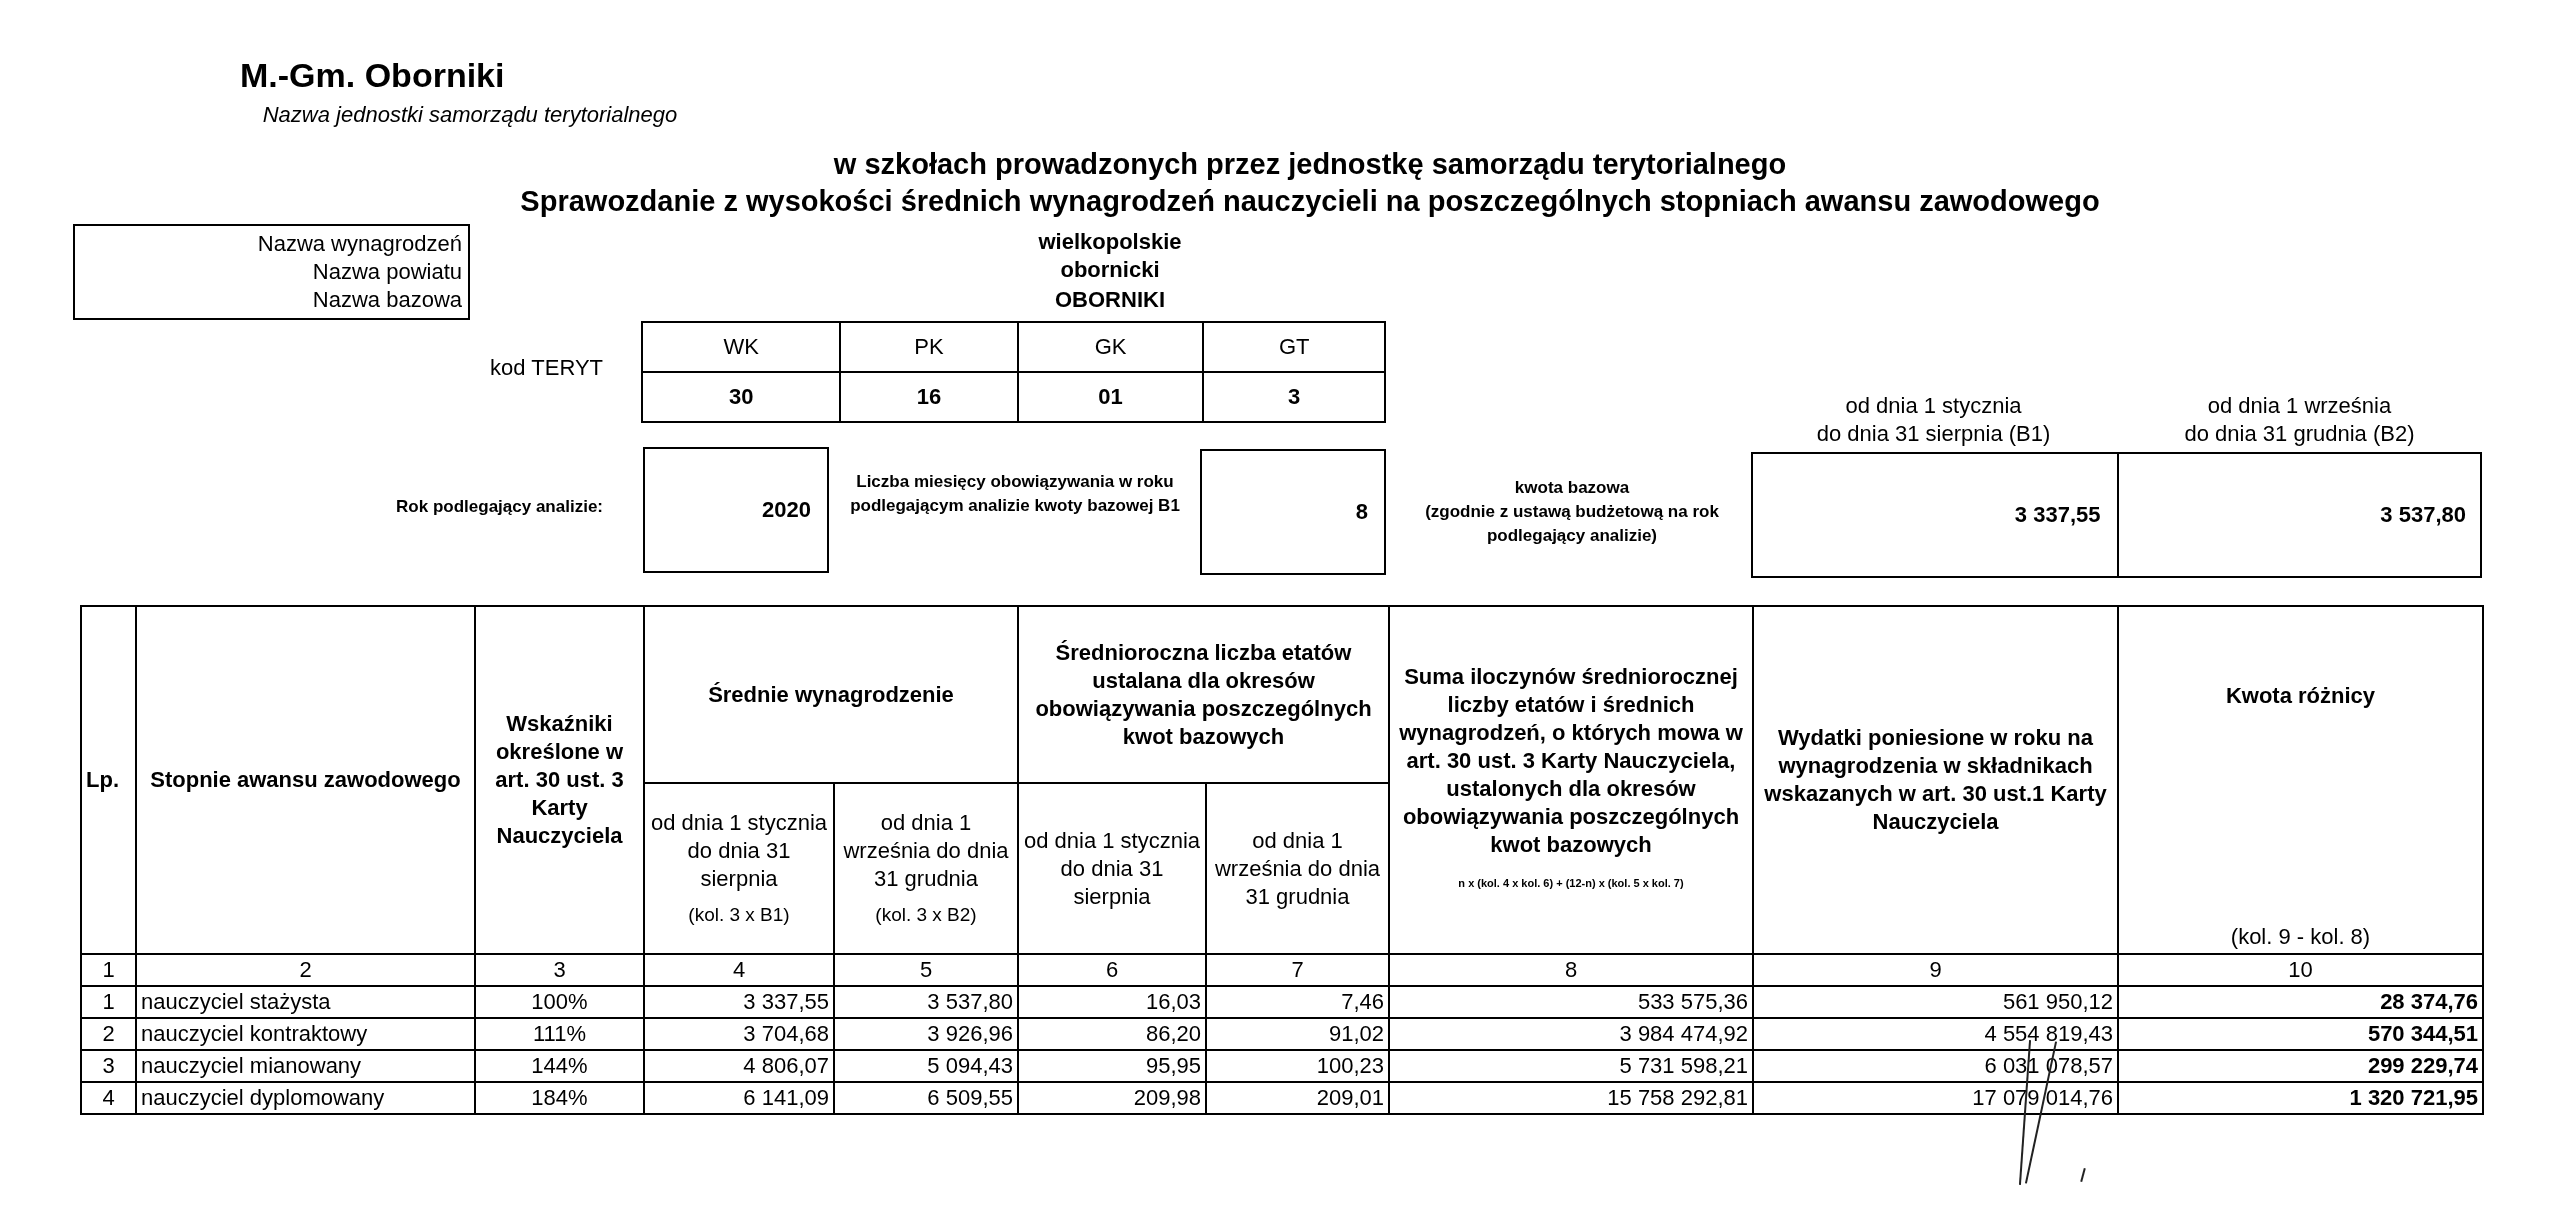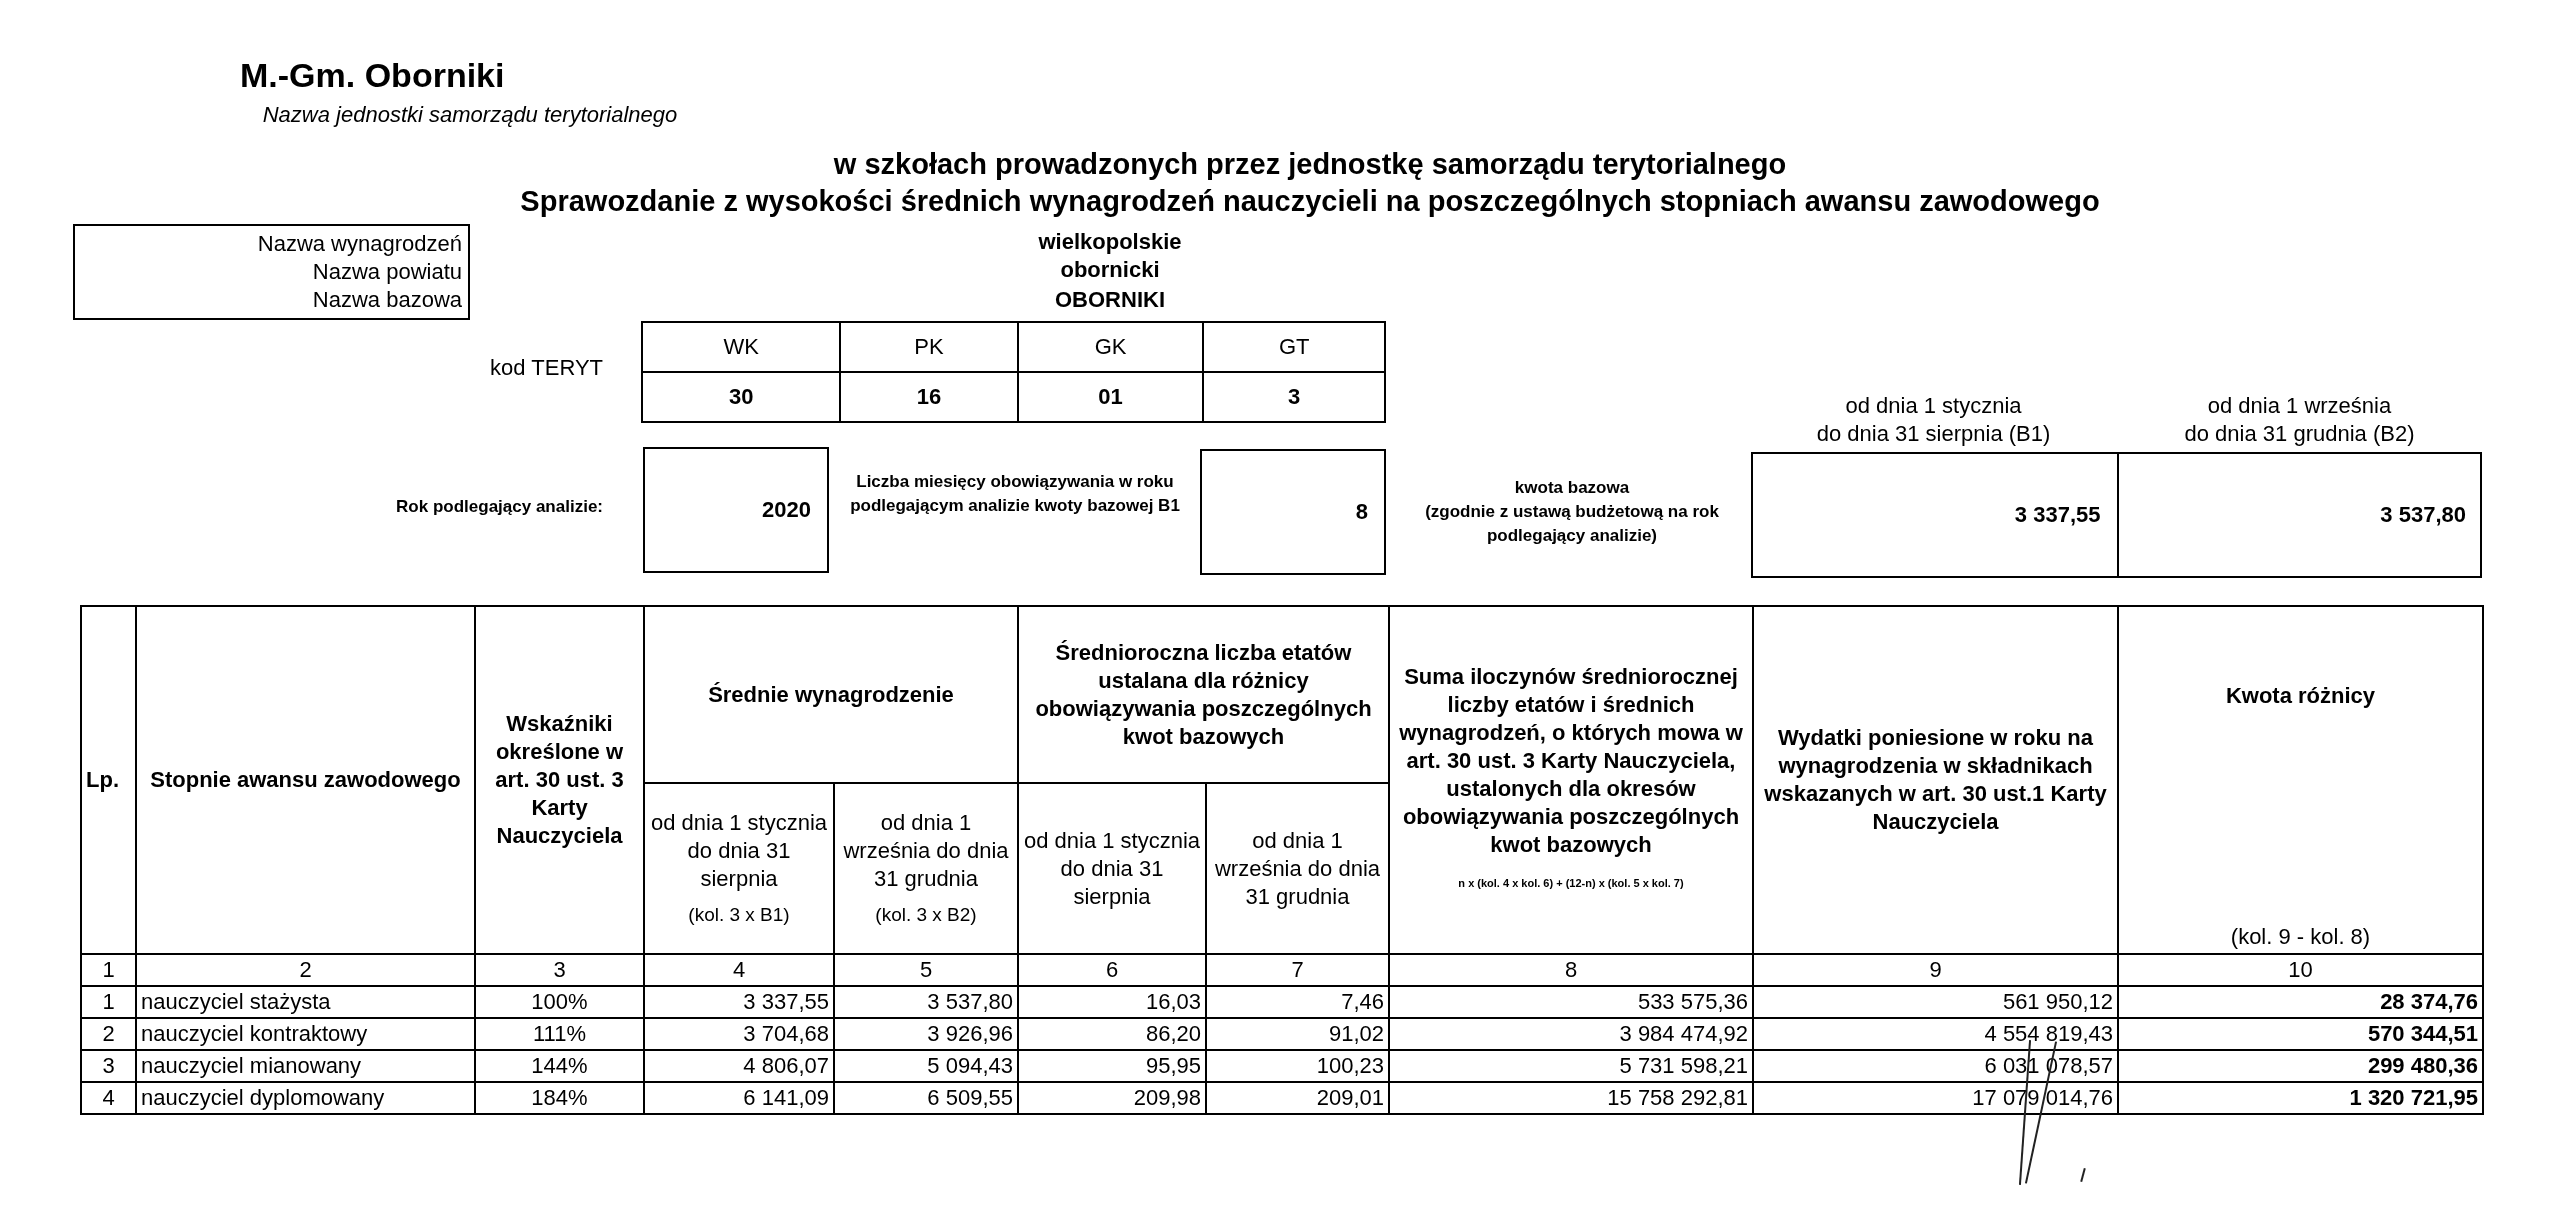--- a/index.html
+++ b/index.html
@@ -128,21 +128,21 @@
       <col style="width:364px">
       <col style="width:365px">
       <col style="width:365px">
   </colgroup>
   <tbody>
       <tr style="height:177px">
     <th rowspan="2" style="text-align:left">Lp.</th>
     <th rowspan="2">Stopnie awansu zawodowego</th>
     <th rowspan="2">Wskaźniki określone w art. 30 ust. 3 Karty Nauczyciela</th>
     <th colspan="2">Średnie  wynagrodzenie</th>
-    <th colspan="2">Średnioroczna liczba etatów ustalana dla różnicy obowiązywania poszczególnych kwot bazowych</th>
+    <th colspan="2">Średnioroczna liczba etatów ustalana dla okresów obowiązywania poszczególnych kwot bazowych</th>
     <th rowspan="2">
       <span>Suma iloczynów średniorocznej liczby etatów i średnich wynagrodzeń, o których mowa w art. 30 ust. 3 Karty Nauczyciela, ustalonych dla okresów obowiązywania poszczególnych kwot bazowych</span>
       <span class="tiny">n x (kol. 4 x kol. 6) + (12-n) x (kol. 5 x kol. 7)</span>
     </th>
     <th rowspan="2">Wydatki poniesione w roku na wynagrodzenia w składnikach wskazanych w art. 30 ust.1 Karty Nauczyciela</th>
     <th rowspan="2" style="vertical-align:top; padding-top:75px; position:relative">
       <span>Kwota różnicy</span>
       <span style="position:absolute; left:0; right:0; bottom:2px; font-weight:normal">(kol. 9 - kol. 8)</span>
     </th>
   </tr>
@@ -197,21 +197,21 @@
   <tr class="row">
     <td class="center">3</td>
     <td>nauczyciel mianowany</td>
     <td class="center">144%</td>
     <td class="num">4 806,07</td>
     <td class="num">5 094,43</td>
     <td class="num">95,95</td>
     <td class="num">100,23</td>
     <td class="num">5 731 598,21</td>
     <td class="num">6 031 078,57</td>
-    <td class="diff">299 480,36</td>
+    <td class="diff">299 229,74</td>
   </tr>
   <tr class="row">
     <td class="center">4</td>
     <td>nauczyciel dyplomowany</td>
     <td class="center">184%</td>
     <td class="num">6 141,09</td>
     <td class="num">6 509,55</td>
     <td class="num">209,98</td>
     <td class="num">209,01</td>
     <td class="num">15 758 292,81</td>

